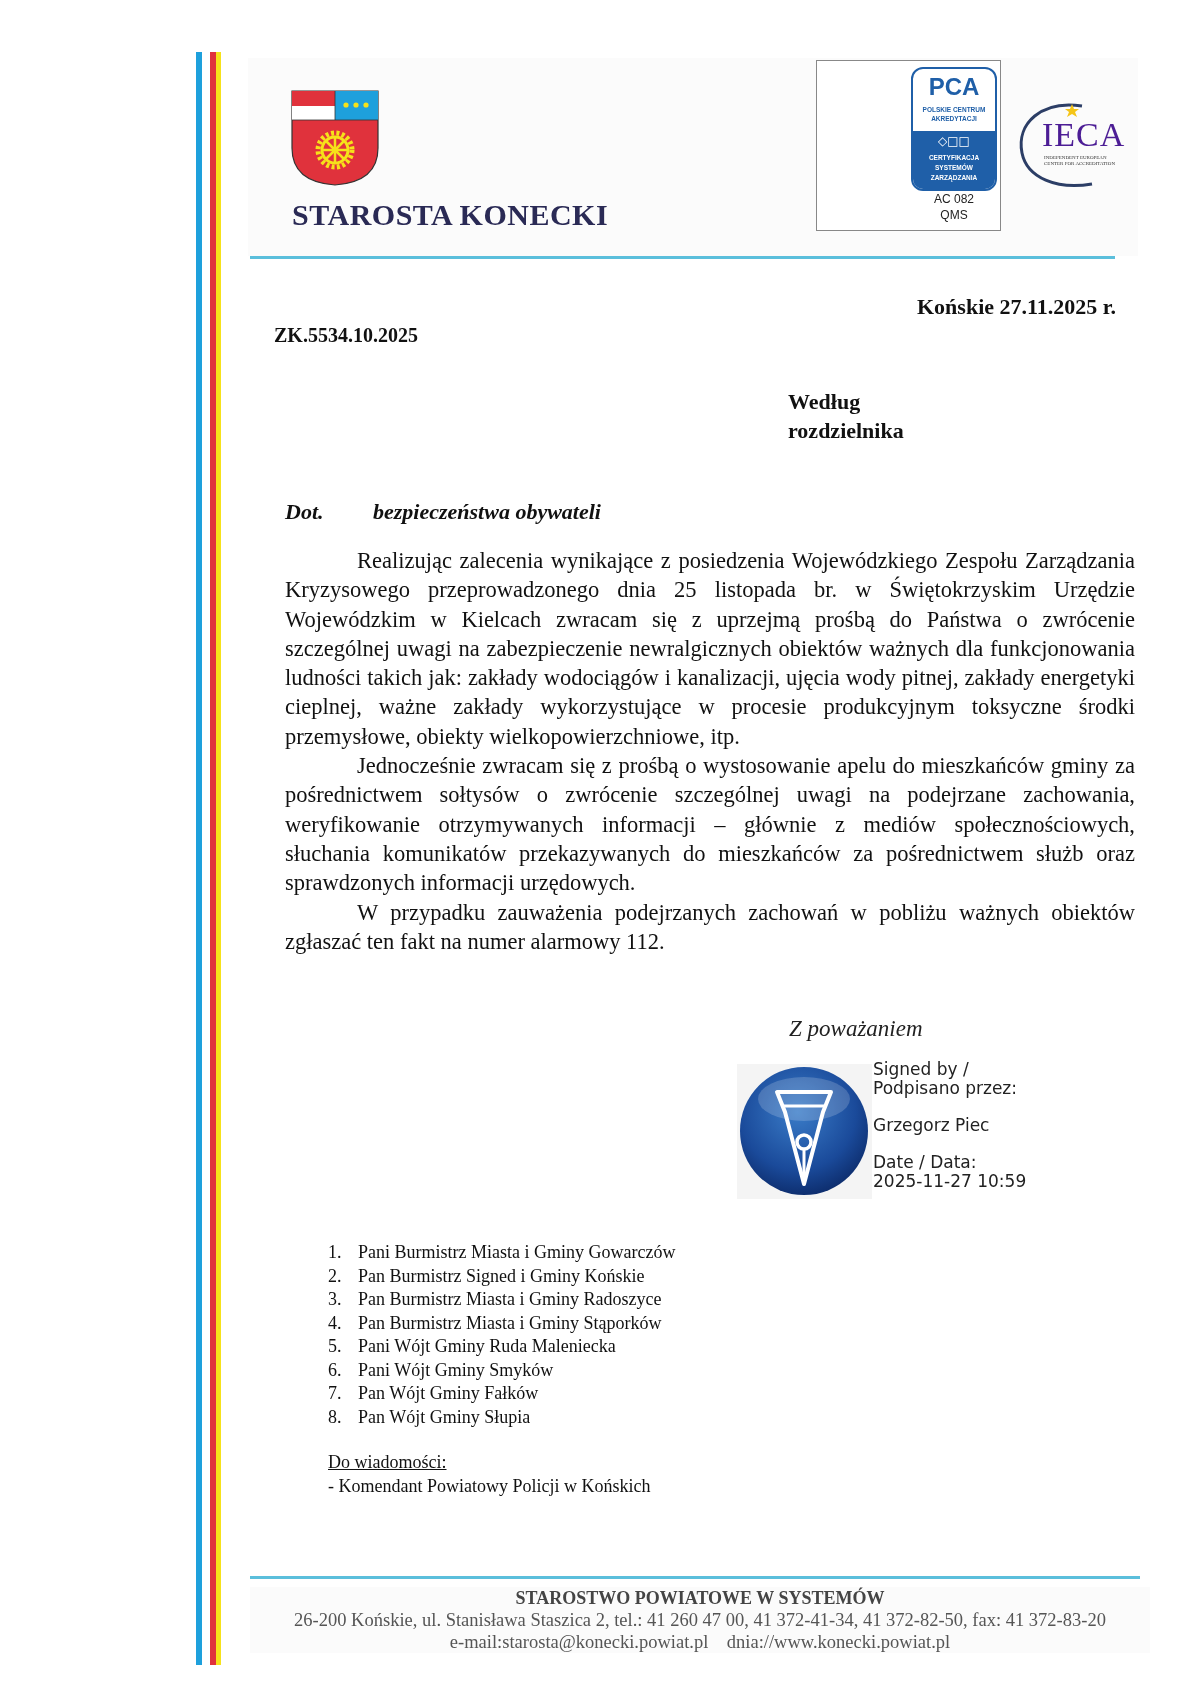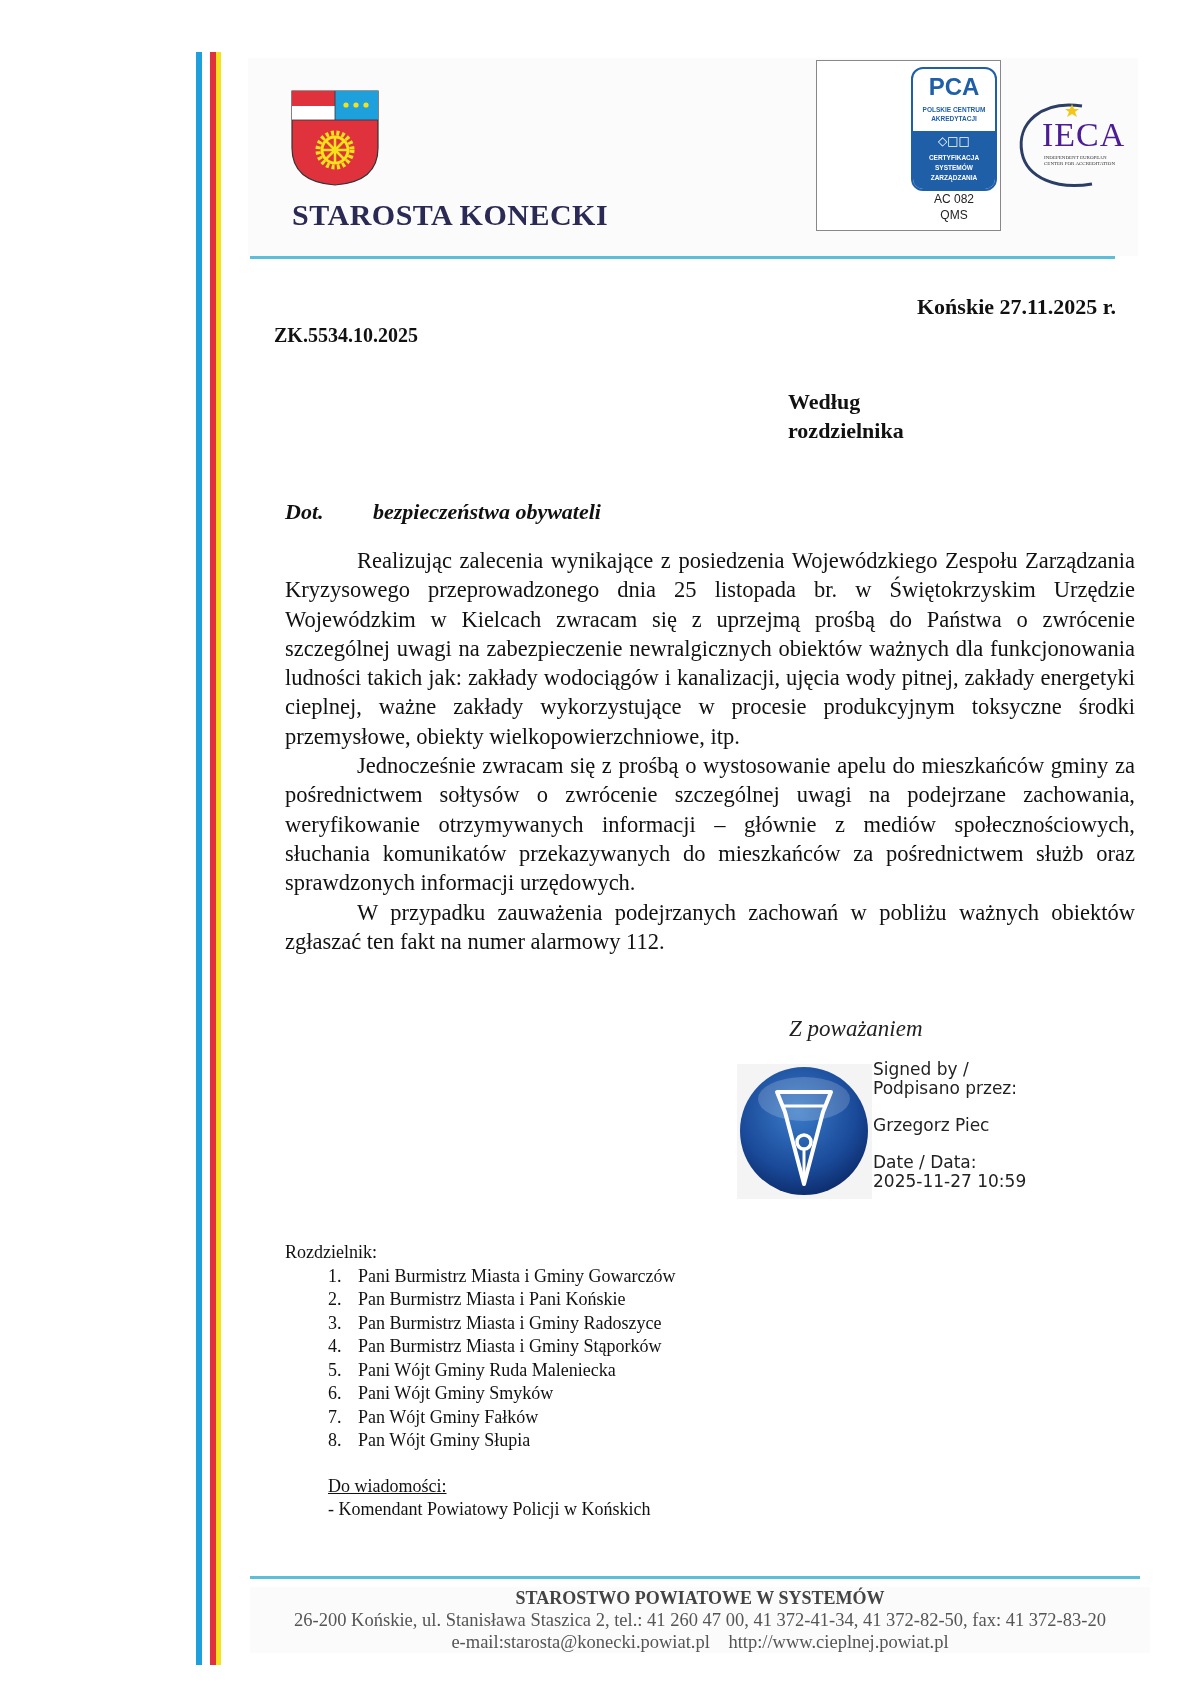--- a/index.html
+++ b/index.html
@@ -165,35 +165,34 @@
   <div>Signed by /</div>
   <div>Podpisano przez:</div>
   <div class="sig-gap"></div>
   <div>Grzegorz Piec</div>
   <div class="sig-gap"></div>
   <div>Date / Data:</div>
   <div>2025-11-27 10:59</div>
 </div>
 
 <div class="dist">
-  <div>Rozdzielnik:</div>
   <ul class="dist-list">
     <li><span class="num">1.</span><span class="txt">Pani Burmistrz Miasta i  Gminy Gowarczów</span></li>
-    <li><span class="num">2.</span><span class="txt">Pan Burmistrz Miasta i Pani Końskie</span></li>
+    <li><span class="num">2.</span><span class="txt">Pan Burmistrz Signed i Gminy Końskie</span></li>
     <li><span class="num">3.</span><span class="txt">Pan Burmistrz Miasta i Gminy Radoszyce</span></li>
     <li><span class="num">4.</span><span class="txt">Pan Burmistrz Miasta i Gminy Stąporków</span></li>
     <li><span class="num">5.</span><span class="txt">Pani Wójt Gminy Ruda Maleniecka</span></li>
     <li><span class="num">6.</span><span class="txt">Pani Wójt Gminy Smyków</span></li>
     <li><span class="num">7.</span><span class="txt">Pan Wójt Gminy Fałków</span></li>
     <li><span class="num">8.</span><span class="txt">Pan Wójt Gminy Słupia</span></li>
   </ul>
   <div class="info-head">Do wiadomości:</div>
   <div class="info-item">- Komendant Powiatowy Policji w Końskich</div>
 </div>
 
 <div class="footer-rule"></div>
 <div class="footer">
   <div class="f-title">STAROSTWO POWIATOWE W SYSTEMÓW</div>
   <div>26-200 Końskie, ul. Stanisława Staszica 2, tel.: 41 260 47 00, 41 372-41-34, 41 372-82-50, fax: 41 372-83-20</div>
   <div>
-    <span>e-mail:starosta@konecki.powiat.pl</span>&nbsp;&nbsp;&nbsp;&nbsp;<span>http://www.cieplnej.powiat.pl</span>
+    <span>e-mail:starosta@konecki.powiat.pl</span>&nbsp;&nbsp;&nbsp;&nbsp;<span>dnia://www.konecki.powiat.pl</span>
   </div>
 </div>
 
 </body></html>

